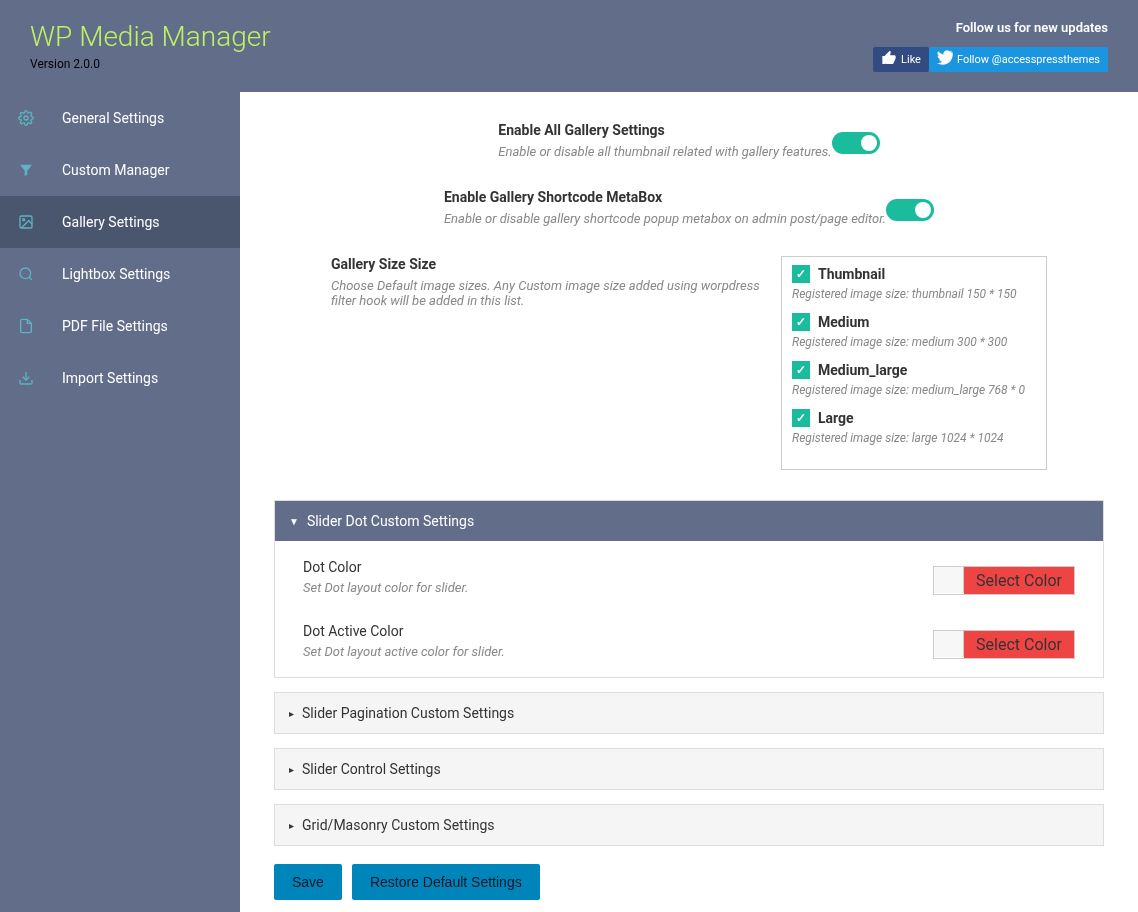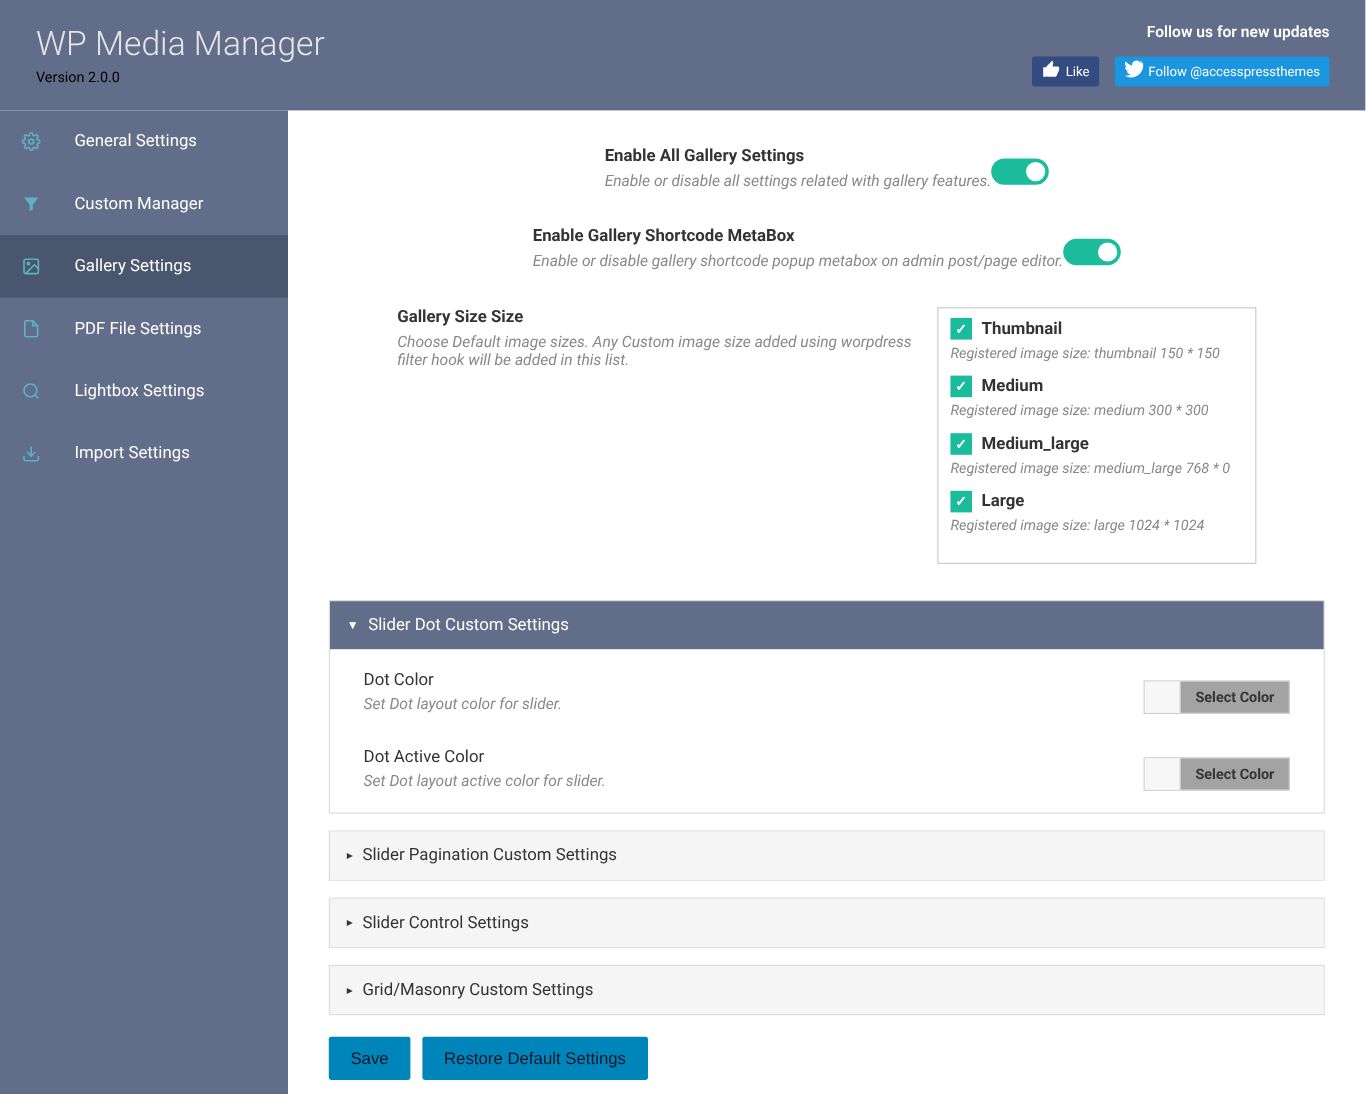--- a/index.html
+++ b/index.html
@@ -1,22 +1,22 @@
 <!DOCTYPE html>
 <html><head>
 <meta charset="utf-8">
 <style>
 * { margin: 0; padding: 0; box-sizing: border-box; }
 body { font-family: -apple-system, BlinkMacSystemFont, "Segoe UI", Roboto, Arial, sans-serif; background: #fff; color: #333; font-size: 14px; }
 .header { background: #616d89; padding: 20px 30px; display: flex; justify-content: space-between; align-items: flex-start; }
-.header-left h1 { color: #e5e5e5; font-size: 28px; font-weight: 300; margin-bottom: 4px; }
+.header-left h1 { color: #bef264; font-size: 28px; font-weight: 300; margin-bottom: 4px; }
 .header-left .ver { color: #000000; font-size: 12px; }
 .header-right { text-align: right; }
 .header-right .follow { color: #fff; font-size: 13px; font-weight: 600; margin-bottom: 12px; }
-.social { display: flex; gap: 13px; justify-content: flex-end; }
+.social { display: flex; gap: 0; justify-content: flex-end; }
 .fb-like { background: #324b81; color: #fff; font-size: 11px; padding: 3px 8px; display: inline-flex; align-items: center; gap: 4px; border-radius: 2px; cursor: pointer; }
 .tw-follow { background: #1b95e0; color: #fff; font-size: 11px; padding: 3px 8px; display: inline-flex; align-items: center; gap: 4px; border-radius: 2px; cursor: pointer; }
 .wrap { display: flex; }
 .sidebar { width: 240px; background: #616d89; min-height: 790px; }
 .sidebar-item { padding: 18px 18px; color: #fff; font-size: 14px; display: flex; align-items: center; gap: 28px; cursor: pointer; position: relative; }
 .sidebar-item.active { background: #4a556e; }
 .sidebar-item.active::after { content: ''; position: absolute; right: -12px; top: 50%; margin-top: -12px; border: 12px solid transparent; border-left-color: #4a556e; }
 .sidebar-item .icon { width: 16px; height: 16px; display: inline-flex; align-items: center; justify-content: center; color: #5db3c1; }
 .main { flex: 1; padding: 30px 34px; }
 .row { display: flex; justify-content: center; align-items: flex-start; margin-bottom: 30px; }
@@ -32,21 +32,21 @@
 .chk { width: 18px; height: 18px; background: #1abc9c; display: inline-flex; align-items: center; justify-content: center; color: #fff; font-size: 12px; cursor: pointer; }
 .panel { border: 1px solid #ddd; margin-bottom: 14px; }
 .panel-head { background: #616d89; color: #fff; padding: 12px 14px; font-size: 14px; cursor: pointer; display: flex; align-items: center; gap: 8px; }
 .panel-head.collapsed { background: #f5f5f5; color: #333; }
 .panel-body { padding: 18px 28px; }
 .panel-row { display: flex; justify-content: space-between; align-items: flex-end; margin-bottom: 28px; }
 .panel-row:last-child { margin-bottom: 0; }
 .panel-row-left .ptitle { margin-bottom: 5px; }
 .color-pick { display: flex; border: 1px solid #ccc; }
 .swatch { width: 30px; height: 26px; background: #f7f7f7; border-right: 1px solid #ccc; }
-.sel-color { padding: 4px 12px; font-size: 12px; background: #a3a3a3; cursor: pointer; display: flex; align-items: center; font-weight: bold; }
+.sel-color { padding: 4px 12px; font-size: 16px; background: #ef4444; cursor: pointer; display: flex; align-items: center; }
 .btns { display: flex; gap: 10px; margin-top: 18px; }
 .btn { background: #0085ba; color: #0f172a; border: none; padding: 10px 18px; font-size: 14px; cursor: pointer; border-radius: 2px; }
 .tri { font-size: 10px; }
 svg { width: 16px; height: 16px; }
 </style>
 </head>
 <body>
 
 <div class="header">
   <div class="header-left">
@@ -97,52 +97,52 @@
             <rect x="3" y="3" width="18" height="18" rx="2"></rect>
             <circle cx="8.5" cy="8.5" r="1.5"></circle>
             <path d="M21 15l-5-5L5 21"></path>
           </svg>
         </span>
       <span>Gallery Settings</span>
     </div>
     <div class="sidebar-item">
       <span class="icon">
           <svg viewBox="0 0 24 24" fill="none" stroke="currentColor" stroke-width="2">
+            <circle cx="11" cy="11" r="8"></circle>
+            <line x1="21" y1="21" x2="16.7" y2="16.7"></line>
+          </svg>
+        </span>
+      <span>Lightbox Settings</span>
+    </div>
+    <div class="sidebar-item">
+      <span class="icon">
+          <svg viewBox="0 0 24 24" fill="none" stroke="currentColor" stroke-width="2">
             <path d="M14 2H6a2 2 0 00-2 2v16a2 2 0 002 2h12a2 2 0 002-2V8z"></path>
             <polyline points="14 2 14 8 20 8"></polyline>
           </svg>
         </span>
       <span>PDF File Settings</span>
-    </div>
-    <div class="sidebar-item">
-      <span class="icon">
-          <svg viewBox="0 0 24 24" fill="none" stroke="currentColor" stroke-width="2">
-            <circle cx="11" cy="11" r="8"></circle>
-            <line x1="21" y1="21" x2="16.7" y2="16.7"></line>
-          </svg>
-        </span>
-      <span>Lightbox Settings</span>
     </div>
     <div class="sidebar-item">
       <span class="icon">
           <svg viewBox="0 0 24 24" fill="none" stroke="currentColor" stroke-width="2">
             <path d="M21 15v4a2 2 0 01-2 2H5a2 2 0 01-2-2v-4"></path>
             <polyline points="7 10 12 15 17 10"></polyline>
             <line x1="12" y1="15" x2="12" y2="3"></line>
           </svg>
         </span>
       <span>Import Settings</span>
     </div>
   </div>
 
   <div class="main">
     <div class="row">
       <div class="row-left">
         <div class="row-title">Enable All Gallery Settings</div>
-        <div class="row-desc">Enable or disable all settings related with gallery features.</div>
+        <div class="row-desc">Enable or disable all thumbnail related with gallery features.</div>
       </div>
       <div class="toggle"></div>
     </div>
 
     <div class="row">
       <div class="row-left">
         <div class="row-title">Enable Gallery Shortcode MetaBox</div>
         <div class="row-desc">Enable or disable gallery shortcode popup metabox on admin post/page editor.</div>
       </div>
       <div class="toggle"></div>

